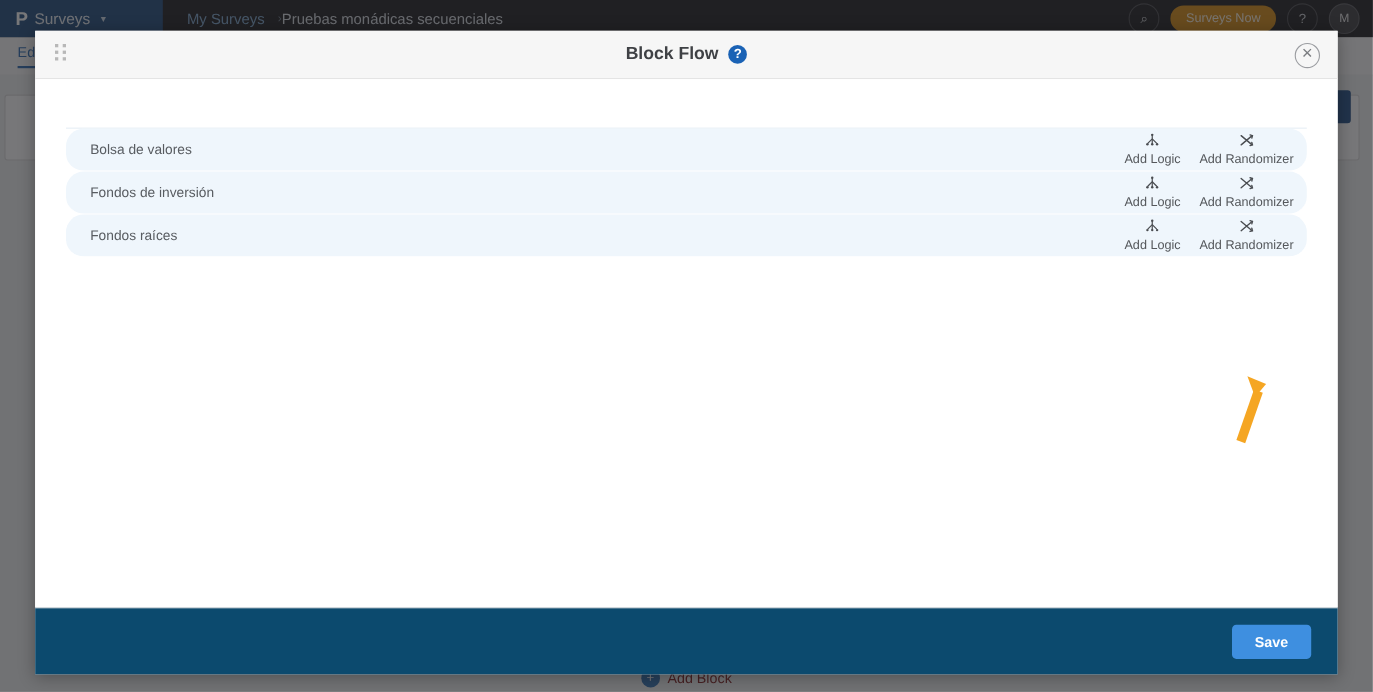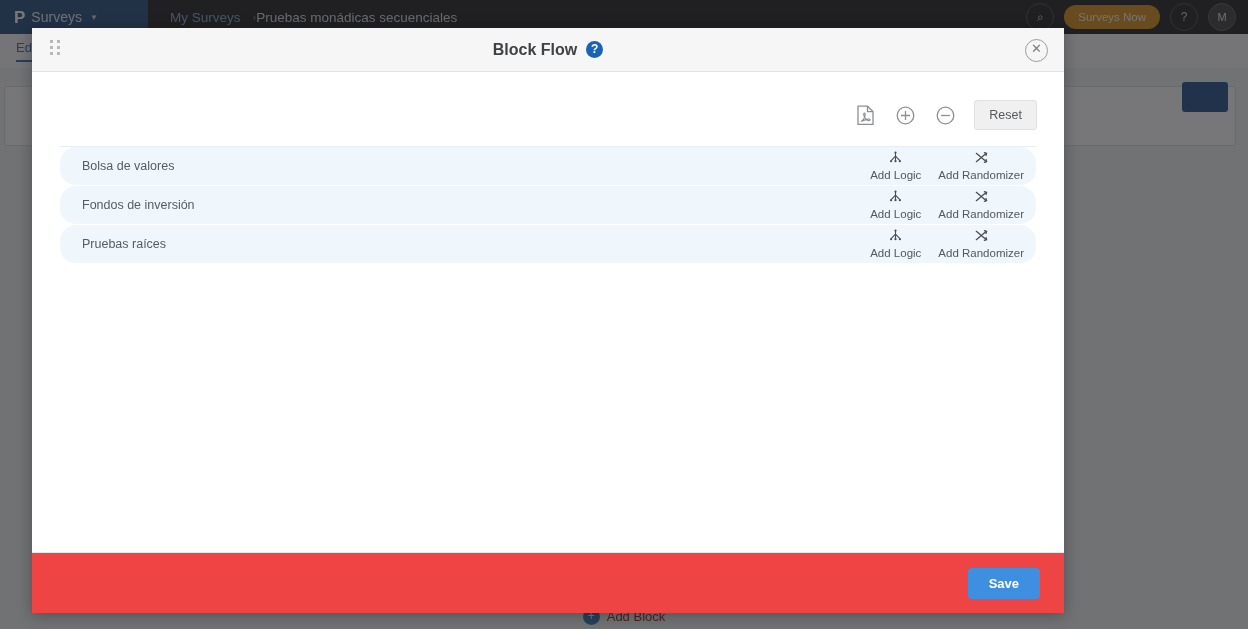--- a/index.html
+++ b/index.html
@@ -173,21 +173,21 @@
     position: absolute;
     inset: 0;
     background: rgba(36,36,38,0.62);
   }
 
   
   #modal {
     position: absolute;
     left: 32px;
     top: 28px;
-    width: 1032px;
+    width: 1184px;
     height: 585px;
     background: #ffffff;
     box-shadow: 0 2px 14px rgba(0,0,0,0.30);
     display: flex;
     flex-direction: column;
   }
   .modal-header {
     height: 43px;
     background: #f6f6f6;
     border-bottom: 1px solid #e3e3e3;
@@ -330,21 +330,21 @@
   }
 
   .modal-footer {
     height: 60px;
     flex: 0 0 auto;
     border-top: 1px solid #e6e6e6;
     display: flex;
     align-items: center;
     justify-content: flex-end;
     padding-right: 24px;
-    background: #ef4444;
+    background: #0c4a6e;
   }
   .save-btn {
     height: 31px;
     padding: 0 21px;
     background: #3e8fe0;
     border-radius: 4px;
     color: #ffffff;
     font-size: 13px;
     font-weight: bold;
     display: flex;
@@ -404,42 +404,20 @@
     <span class="modal-title-wrap">
       <span class="modal-title">Block Flow</span>
       <span class="help-badge">?</span>
     </span>
     <span class="modal-close">✕</span>
   </div>
 
   <div class="modal-body">
 
     <div class="flow-toolbar">
-      <span class="toolbar-actions">
-        <span class="icon-btn">
-          <svg width="19" height="21" viewBox="0 0 19 21" fill="none" stroke="currentColor" stroke-width="1.3">
-            <path d="M2 1.2h9.5L17 6.6V19.3H2z"></path>
-            <path d="M11.5 1.2v5.4H17"></path>
-            <path d="M5.3 16.5c2.6-2.2 4-5.2 3.9-7.1-.1-1.6-1.4-1.6-1.5-.3-.2 2.2 2.1 5.4 4.3 6.3 1.1.4 1.9.2 2-.5.1-.7-.8-1-2.1-.8-2.3.3-4.6 1.4-6.6 2.4z" stroke-width="1.15"></path>
-          </svg>
-        </span>
-        <span class="icon-btn">
-          <svg width="21" height="21" viewBox="0 0 21 21" fill="none" stroke="currentColor" stroke-width="1.3">
-            <circle cx="10.5" cy="10.5" r="8.3"></circle>
-            <path d="M10.5 6v9M6 10.5h9"></path>
-          </svg>
-        </span>
-        <span class="icon-btn">
-          <svg width="21" height="21" viewBox="0 0 21 21" fill="none" stroke="currentColor" stroke-width="1.3">
-            <circle cx="10.5" cy="10.5" r="8.3"></circle>
-            <path d="M6 10.5h9"></path>
-          </svg>
-        </span>
-        <span class="reset-btn">Reset</span>
-      </span>
     </div>
 
     <div class="block-list">
 
       <div class="block-row">
         <span class="block-name">Bolsa de valores</span>
         <span class="row-actions">
           <span class="row-action">
             <svg width="13" height="13" viewBox="0 0 13 13" fill="none" stroke="currentColor" stroke-width="1.1">
               <path d="M6.5 1.8v3.4M6.5 5.2L2.4 9.3M6.5 5.2l4.1 4.1"></path>
@@ -479,21 +457,21 @@
             <svg width="13" height="13" viewBox="0 0 13 13" fill="none" stroke="currentColor" stroke-width="1.25" stroke-linecap="round">
               <path d="M1.3 2.3l10 8.4M11.3 2.3l-10 8.4"></path>
               <path d="M9.4 1.6l2.2.7-.6 2.2M9.4 11.4l2.2-.7-.6-2.2"></path>
             </svg>
             <span>Add Randomizer</span>
           </span>
         </span>
       </div>
 
       <div class="block-row">
-        <span class="block-name">Pruebas raíces</span>
+        <span class="block-name">Fondos raíces</span>
         <span class="row-actions">
           <span class="row-action">
             <svg width="13" height="13" viewBox="0 0 13 13" fill="none" stroke="currentColor" stroke-width="1.1">
               <path d="M6.5 1.8v3.4M6.5 5.2L2.4 9.3M6.5 5.2l4.1 4.1"></path>
               <circle cx="6.5" cy="1.6" r="1.1" fill="currentColor" stroke="none"></circle>
               <circle cx="2.1" cy="10.2" r="1.1" fill="currentColor" stroke="none"></circle>
               <circle cx="10.9" cy="10.2" r="1.1" fill="currentColor" stroke="none"></circle>
               <circle cx="6.5" cy="10.2" r="1.1" fill="currentColor" stroke="none"></circle>
               <path d="M6.5 5.2v5"></path>
             </svg>

